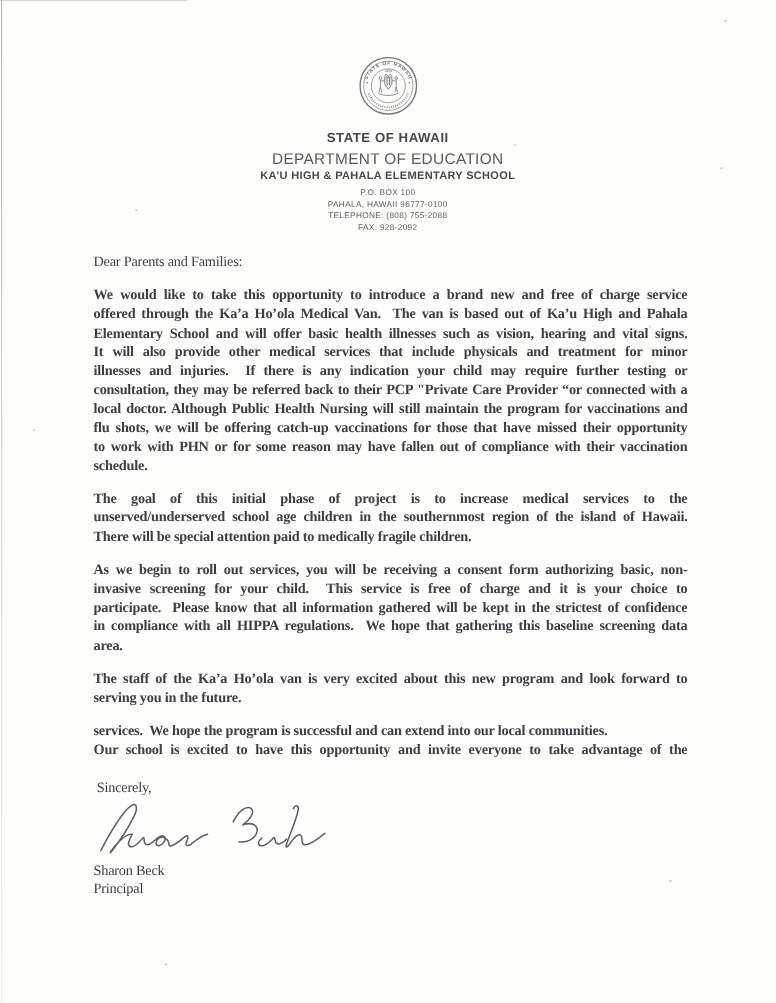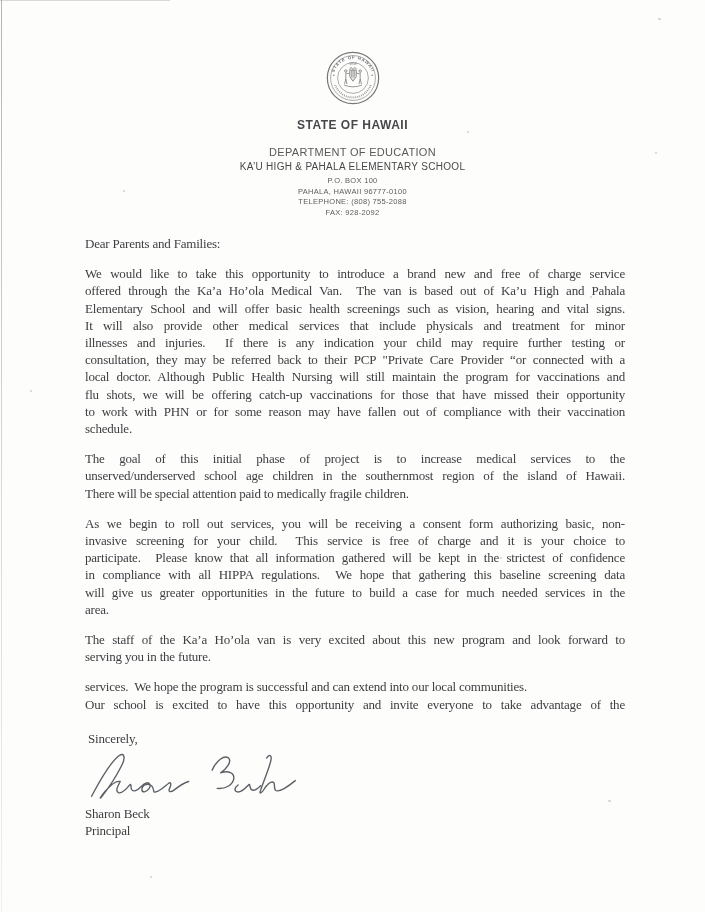--- a/index.html
+++ b/index.html
@@ -9,30 +9,30 @@
   
   .edge-left{position:absolute;left:1px;top:0;width:1px;height:100%;
              background:linear-gradient(180deg,rgba(120,120,120,.55),rgba(150,150,150,.35) 55%,rgba(160,160,160,.15));}
   .edge-top{position:absolute;left:0;top:0;width:170px;height:1px;background:rgba(150,150,150,.35);}
   .speck{position:absolute;width:2px;height:2px;border-radius:50%;background:#9a9a9a;opacity:.45;}
 
   
   .letterhead{padding-top:50px;text-align:center;font-family:"Liberation Sans", sans-serif;color:#4c4c4e;}
   .seal{display:block;margin:0 auto;width:56px;height:56px;opacity:.85;}
   .lh-state{margin-top:12px;font-size:12px;font-weight:bold;letter-spacing:.5px;color:#48484a;}
-  .lh-dept{margin-top:14px;font-size:11px;letter-spacing:.3px;color:#59595b;}
-  .lh-school{margin-top:3px;font-size:10px;font-weight:normal;letter-spacing:.3px;color:#48484a;}
+  .lh-dept{margin-top:4px;font-size:14px;letter-spacing:.3px;color:#59595b;}
+  .lh-school{margin-top:3px;font-size:10px;font-weight:bold;letter-spacing:.3px;color:#48484a;}
   .lh-small{font-size:7.5px;line-height:10.5px;letter-spacing:.3px;color:#5d5d5f;}
   .lh-small-group{margin-top:4px;text-align:center;}
 
   
   .letter-body{margin:17px 0 0 85px;width:540px;font-size:13px;letter-spacing:-0.2px;
                line-height:17.2px;color:#3d3e41;}
   .salutation{margin-bottom:13px;}
-  .para{margin-bottom:13px;}
+  .para{margin-bottom:13px;font-weight:bold;}
   .para .line{white-space:pre-wrap;text-align:justify;text-align-last:justify;}
   .para .line.last{text-align-last:left;}
   .closing{margin-top:17px;padding-left:3px;}
   .signature{display:block;margin:5px 0 0 2px;width:212px;height:52px;}
   .signer-block{margin-top:1px;line-height:17.2px;}
 </style>
 </head>
 <body>
 
 <div class="page">
@@ -82,40 +82,39 @@
     </div>
   </div>
 
   <div class="letter-body">
     <div class="salutation">Dear Parents and Families:</div>
 
     <div>
         <div class="para">
           <div class="line">We would like to take this opportunity to introduce a brand new and free of charge service</div>
           <div class="line">offered through the Ka’a Ho’ola Medical Van.  The van is based out of Ka’u High and Pahala</div>
-          <div class="line">Elementary School and will offer basic health screenings such as vision, hearing and vital signs.</div>
+          <div class="line">Elementary School and will offer basic health illnesses such as vision, hearing and vital signs.</div>
           <div class="line">It will also provide other medical services that include physicals and treatment for minor</div>
           <div class="line">illnesses and injuries.  If there is any indication your child may require further testing or</div>
           <div class="line">consultation, they may be referred back to their PCP "Private Care Provider “or connected with a</div>
           <div class="line">local doctor. Although Public Health Nursing will still maintain the program for vaccinations and</div>
           <div class="line">flu shots, we will be offering catch-up vaccinations for those that have missed their opportunity</div>
           <div class="line">to work with PHN or for some reason may have fallen out of compliance with their vaccination</div>
           <div class="line last">schedule.</div>
         </div>
         <div class="para">
           <div class="line">The goal of this initial phase of project is to increase medical services to the</div>
           <div class="line">unserved/underserved school age children in the southernmost region of the island of Hawaii.</div>
           <div class="line last">There will be special attention paid to medically fragile children.</div>
         </div>
         <div class="para">
           <div class="line">As we begin to roll out services, you will be receiving a consent form authorizing basic, non-</div>
           <div class="line">invasive screening for your child.  This service is free of charge and it is your choice to</div>
           <div class="line">participate.  Please know that all information gathered will be kept in the strictest of confidence</div>
           <div class="line">in compliance with all HIPPA regulations.  We hope that gathering this baseline screening data</div>
-          <div class="line">will give us greater opportunities in the future to build a case for much needed services in the</div>
           <div class="line last">area.</div>
         </div>
         <div class="para">
           <div class="line">The staff of the Ka’a Ho’ola van is very excited about this new program and look forward to</div>
           <div class="line last">serving you in the future.</div>
         </div>
         <div class="para">
           <div class="line last">services.  We hope the program is successful and can extend into our local communities.</div>
           <div class="line">Our school is excited to have this opportunity and invite everyone to take advantage of the</div>
         </div>

